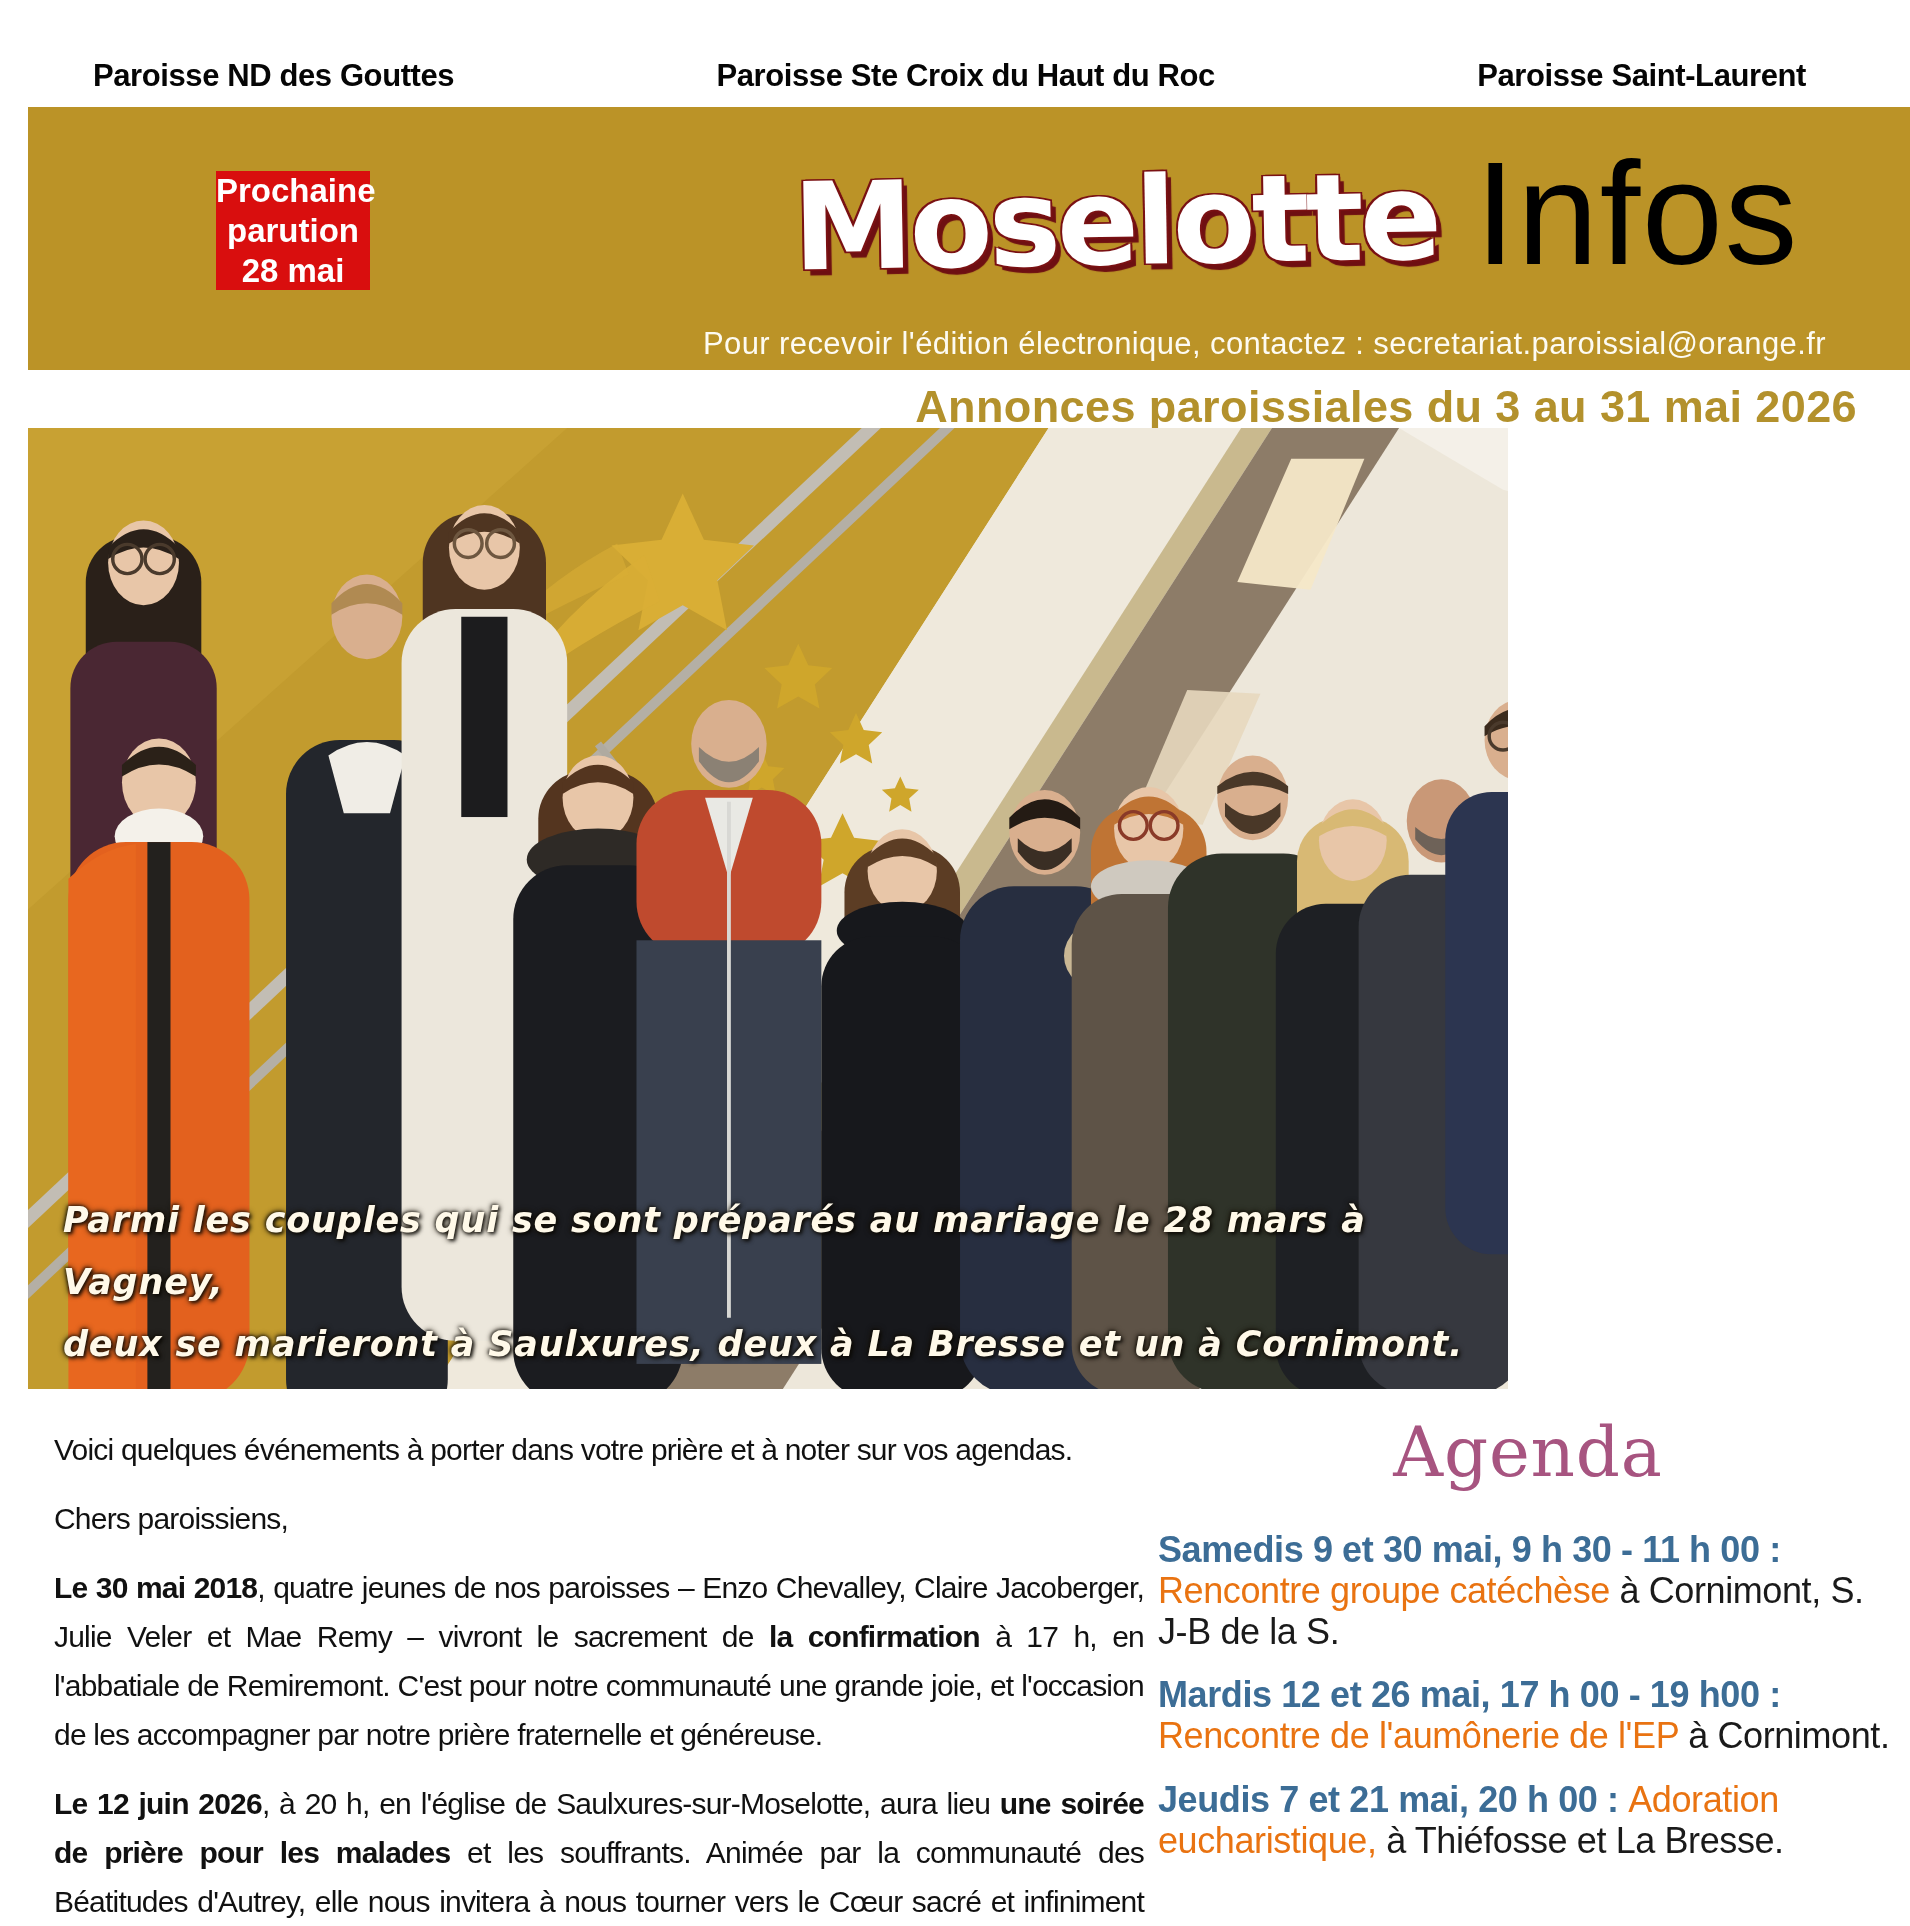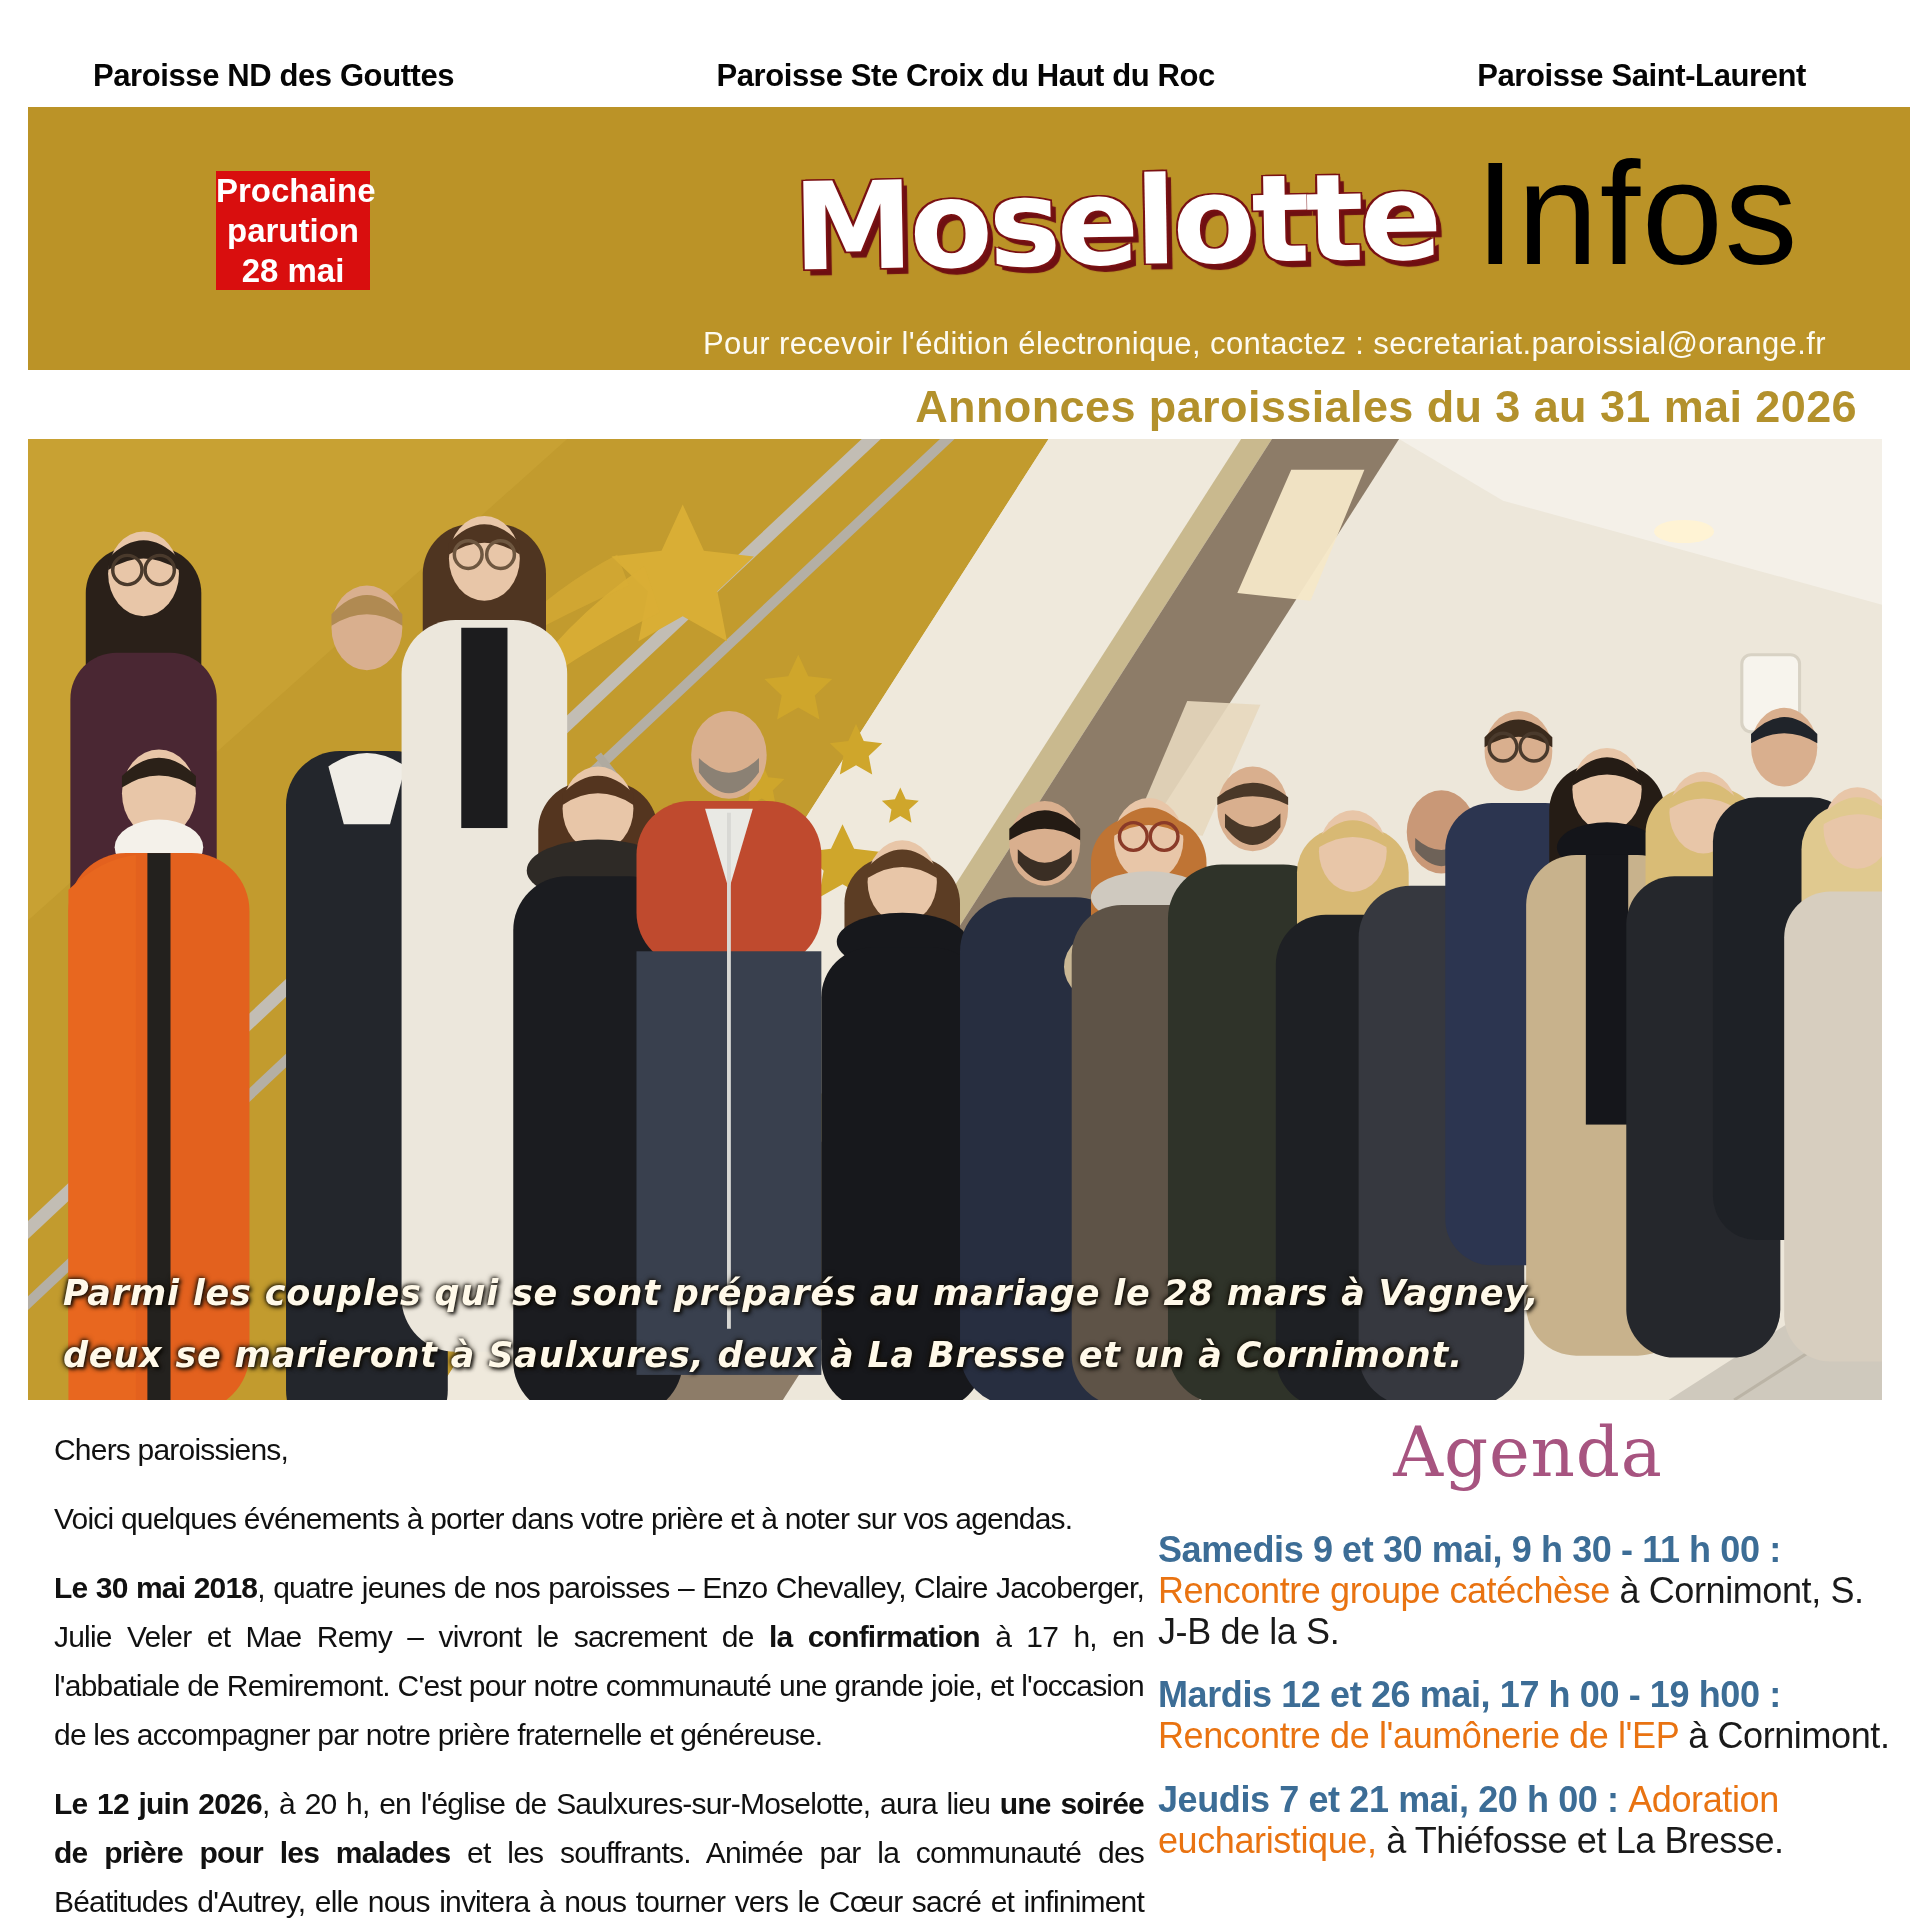--- a/index.html
+++ b/index.html
@@ -23,21 +23,21 @@
                       5.4px 6.2px 0.8px #6E0F12;}
   .title-plain{font-size:146px;font-weight:400;color:#000000;letter-spacing:1.5px;}
   .subtitle{position:absolute;left:0;right:85px;bottom:8.5px;text-align:right;
             font-size:31px;color:#FDFBF2;letter-spacing:0.4px;}
 
   
   .announce{position:absolute;top:381px;left:0;right:54px;text-align:right;
             font-size:45px;font-weight:bold;color:#B3912C;letter-spacing:0.4px;}
 
   
-  .photo{position:absolute;left:28px;top:439px;width:1854px;height:961px;overflow:hidden;}
+  .photo{position:absolute;left:28px;top:428px;width:1480px;height:961px;overflow:hidden;}
   .photo svg{display:block;}
   .caption{position:absolute;left:35px;bottom:14px;font-family:"DejaVu Sans",sans-serif;
            font-style:italic;font-weight:bold;font-size:35px;line-height:62px;color:#FFF9E9;
            letter-spacing:0.8px;
            text-shadow:0 0 6.2px rgba(30,22,8,.95),1.9px 2.3px 3.9px rgba(0,0,0,.85),-1.2px -1.2px 3.1px rgba(0,0,0,.55);}
 
   
   .body-col{position:absolute;left:54px;top:1425px;width:1090px;
             font-size:30px;line-height:49px;letter-spacing:-0.8px;color:#111;}
   .body-col p{margin:0 0 20px 0;text-align:justify;}
@@ -245,22 +245,22 @@
       </g>
     </svg>
     <figcaption class="caption">
       <div>Parmi les couples qui se sont préparés au mariage le 28 mars à Vagney,</div>
       <div>deux se marieront à Saulxures, deux à La Bresse et un à Cornimont.</div>
     </figcaption>
   </figure>
 
   <main class="body-col">
     <div>
+        <p class="noj"><span>Voici quelques événements à porter dans votre prière et à noter sur vos agendas.</span></p>
         <p class="noj"><span>Chers paroissiens,</span></p>
-        <p class="noj"><span>Voici quelques événements à porter dans votre prière et à noter sur vos agendas.</span></p>
         <p><b>Le 30 mai 2018</b><span>, quatre jeunes de nos paroisses – Enzo Chevalley, Claire Jacoberger, Julie Veler et Mae Remy – vivront le sacrement de </span><b>la confirmation</b><span> à 17 h, en l'abbatiale de Remiremont. C'est pour notre communauté une grande joie, et l'occasion de les accompagner par notre prière fraternelle et généreuse.</span></p>
         <p><b>Le 12 juin 2026</b><span>, à 20 h, en l'église de Saulxures-sur-Moselotte, aura lieu </span><b>une soirée de prière pour les malades</b><span> et les souffrants. Animée par la communauté des Béatitudes d'Autrey, elle nous invitera à nous tourner vers le Cœur sacré et infiniment bon de notre Sauveur, pour lui confier nos actions de grâce et nos misères.</span></p>
       </div>
 
   </main>
 
   <aside class="agenda">
     <h2>Agenda</h2>
     <div>
         <div class="item"><span class="ag-date">Samedis 9 et 30 mai,  9 h 30 - 11 h 00 : </span><span class="ag-event">Rencontre groupe catéchèse</span><span class="ag-place"> à Cornimont, S. J-B de la S.</span></div>

